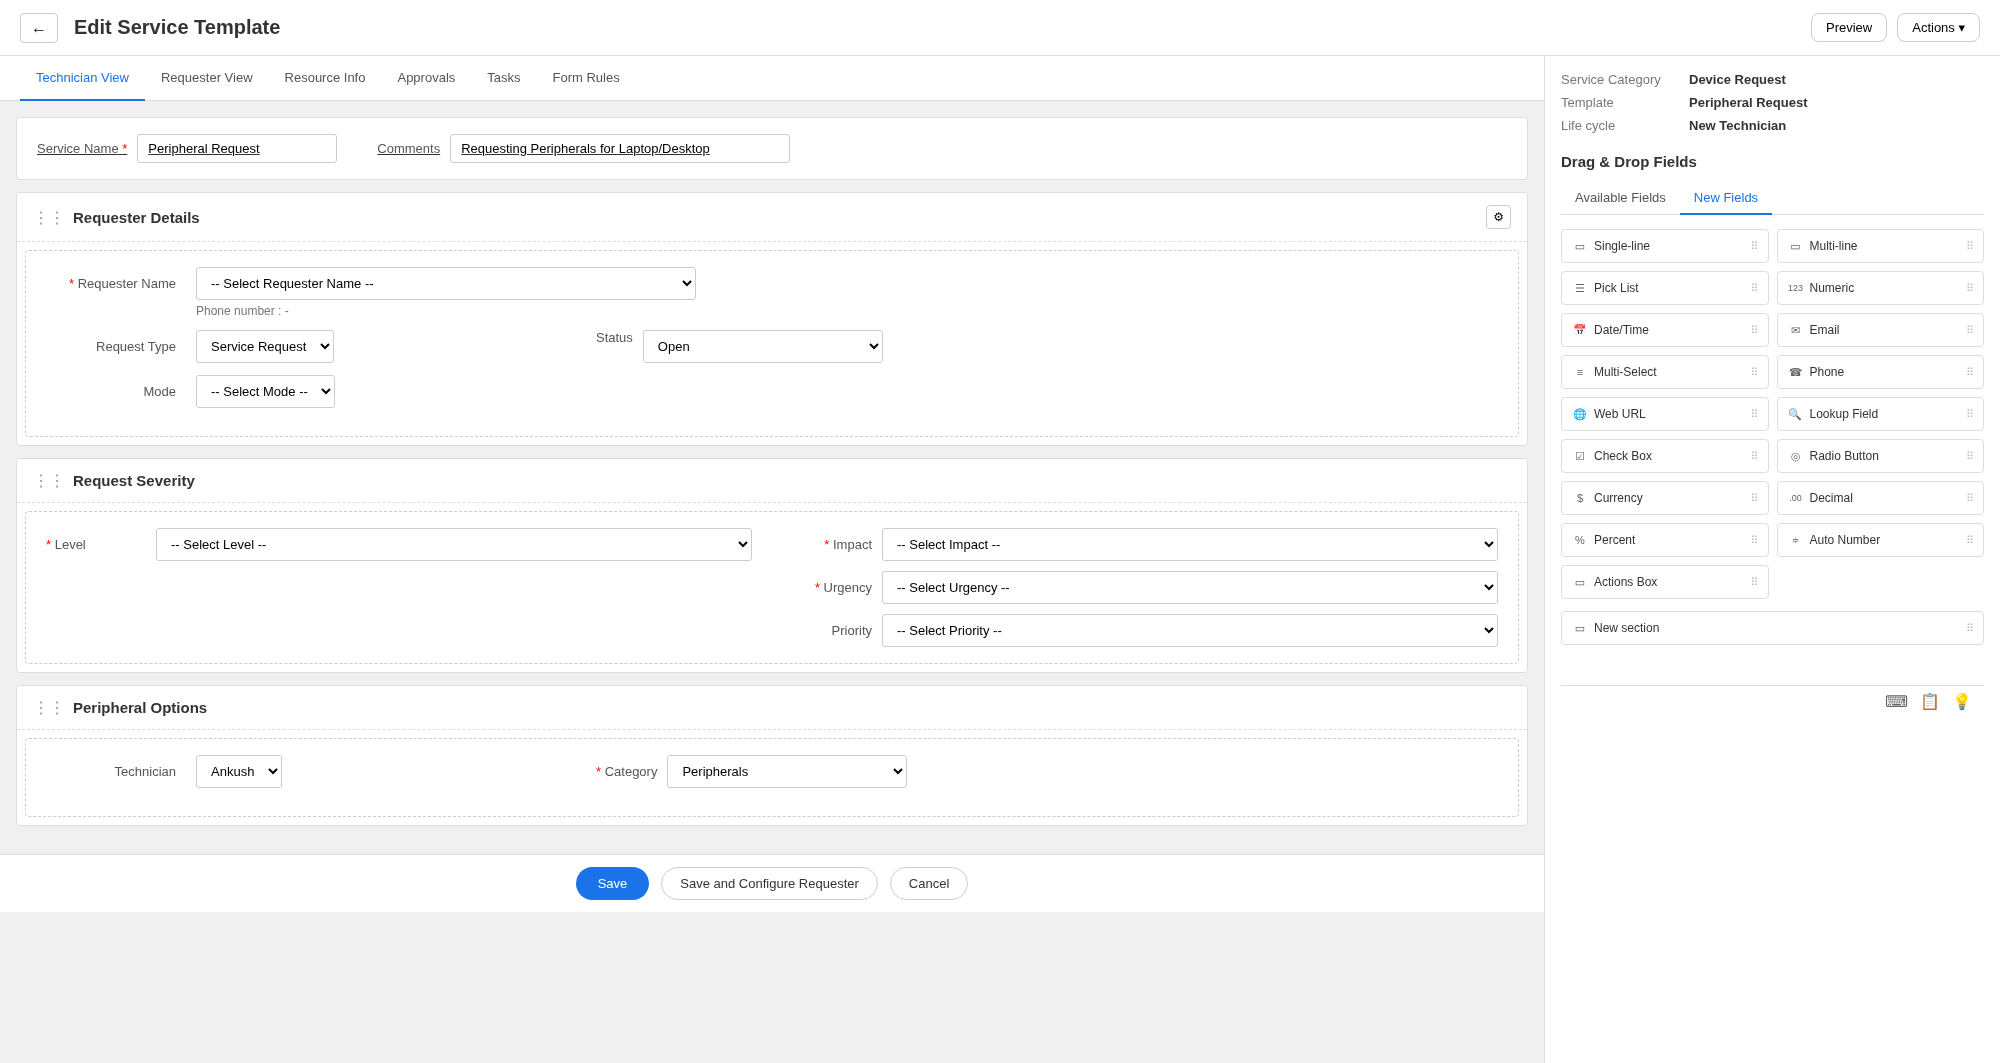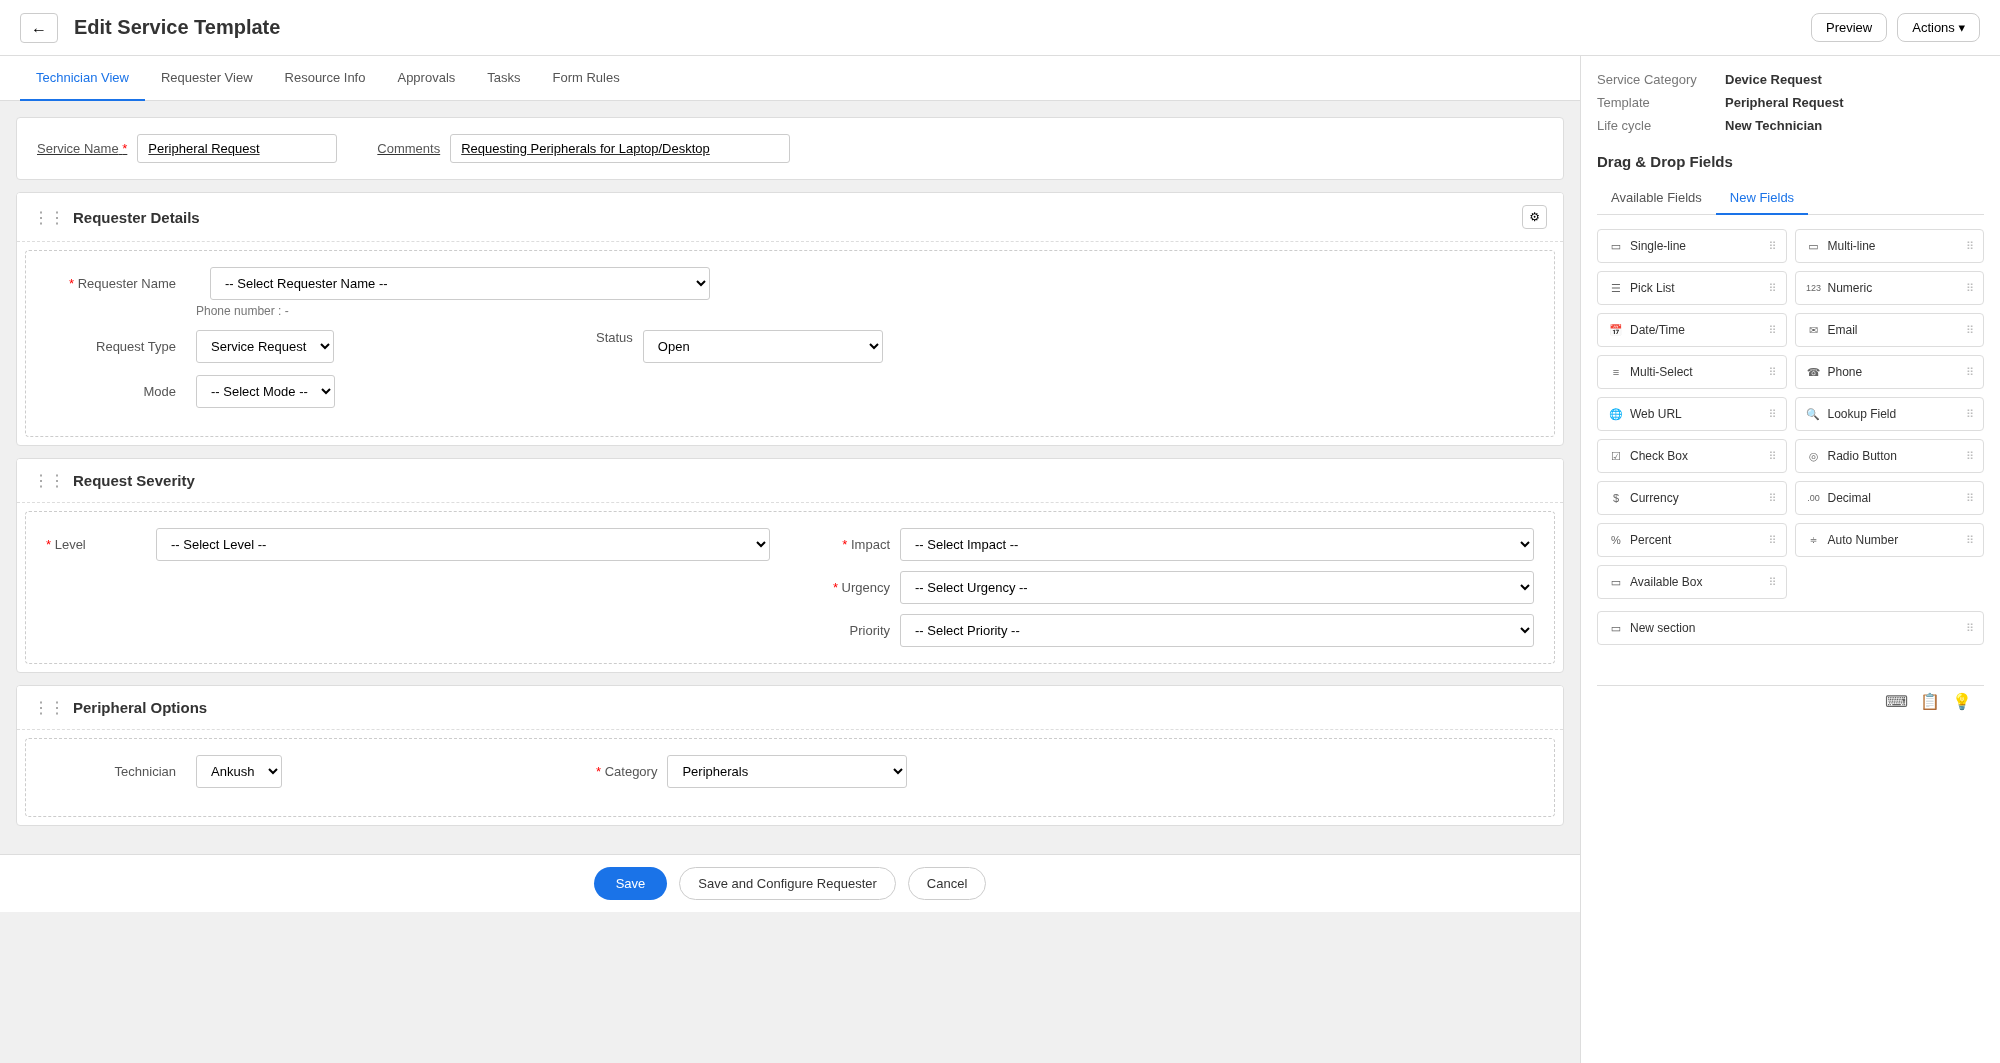--- a/index.html
+++ b/index.html
@@ -55,21 +55,21 @@
 
     .two-col-row { display: flex; align-items: flex-start; gap: 40px; }
     .col-half { flex: 1; display: flex; flex-direction: column; gap: 10px; }
     .col-right { flex: 1; display: flex; flex-direction: column; gap: 10px; }
 
     .inline-field { display: flex; align-items: center; gap: 10px; }
     .inline-label { text-align: right; width: 80px; font-size: 13px; color: #555; flex-shrink: 0; white-space: nowrap; }
     .select-full { flex: 1; border: 1px solid #ccc; border-radius: 3px; padding: 7px 10px; font-size: 13px; background: #fff; appearance: auto; cursor: pointer; }
 
     
-    .right-sidebar { width: 420px; background: #fff; border-left: 1px solid #ddd; flex-shrink: 0; overflow-y: auto; padding: 16px; }
+    .right-sidebar { width: 456px; background: #fff; border-left: 1px solid #ddd; flex-shrink: 0; overflow-y: auto; padding: 16px; }
     .sidebar-info { margin-bottom: 20px; }
     .sidebar-info-row { display: flex; align-items: baseline; margin-bottom: 8px; gap: 8px; }
     .info-key { font-size: 13px; color: #777; width: 120px; flex-shrink: 0; }
     .info-val { font-size: 13px; font-weight: 600; color: #333; }
 
     .dnd-title { font-size: 15px; font-weight: 700; margin-bottom: 12px; }
 
     .dnd-tabs { display: flex; border-bottom: 1px solid #ddd; margin-bottom: 14px; }
     .dnd-tab { padding: 8px 14px; cursor: pointer; font-size: 13px; color: #555; border-bottom: 2px solid transparent; margin-bottom: -1px; }
     .dnd-tab.active { color: #1a73e8; border-bottom: 2px solid #1a73e8; font-weight: 500; }
@@ -85,21 +85,21 @@
     
     .footer { display: flex; justify-content: center; gap: 12px; padding: 12px; background: #fff; border-top: 1px solid #ddd; flex-shrink: 0; }
     .btn-primary { background: #1a73e8; color: #fff; border: none; border-radius: 20px; padding: 8px 22px; cursor: pointer; font-size: 13px; }
     .btn-secondary { background: #fff; border: 1px solid #ccc; border-radius: 20px; padding: 8px 18px; cursor: pointer; font-size: 13px; color: #333; }
 
     
     .bottom-icons { display: flex; align-items: center; justify-content: flex-end; gap: 12px; padding: 6px 12px; background: #fff; border-top: 1px solid #ddd; }
     .bottom-icon { font-size: 16px; cursor: pointer; color: #666; }
 
     .requester-input-wrap { position: relative; flex: 1; }
-    .requester-input-wrap select { width: 100%; margin-left: 14px; }
+    .requester-input-wrap select { width: 100%; }
   </style>
 </head>
 <body>
 
 <div class="app-container">
 
   <div class="header">
     <button class="back-btn">←</button>
     <span class="page-title">Edit Service Template</span>
     <div class="header-actions">
@@ -399,21 +399,21 @@
           <div class="field-item-left">
             <span class="field-icon" style="font-size:9px;">≑</span>
             <span>Auto Number</span>
           </div>
           <span class="drag-dots">⠿</span>
         </div>
 
         <div class="field-item">
           <div class="field-item-left">
             <span class="field-icon">▭</span>
-            <span>Available Box</span>
+            <span>Actions Box</span>
           </div>
           <span class="drag-dots">⠿</span>
         </div>
       </div>
 
       <div class="new-section-item">
         <div class="field-item-left">
           <span class="field-icon">▭</span>
           <span>New section</span>
         </div>

